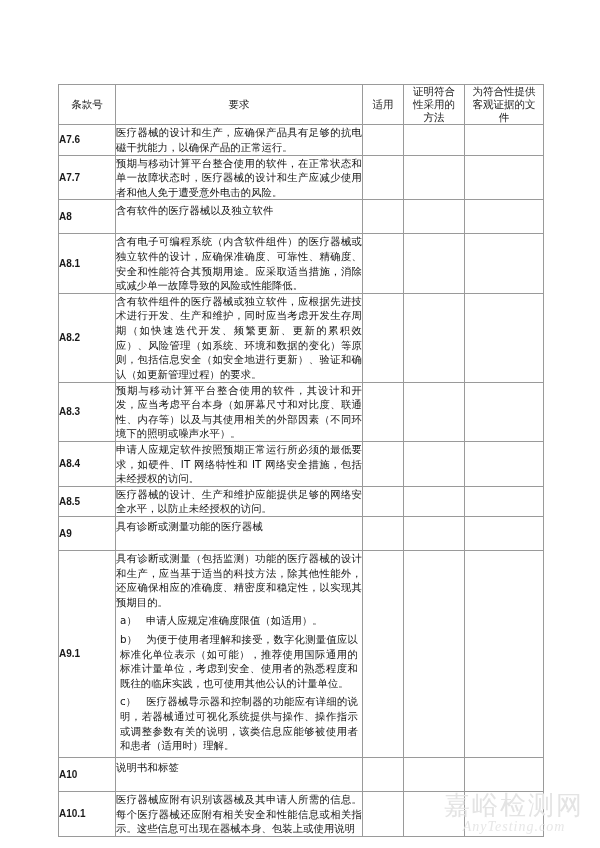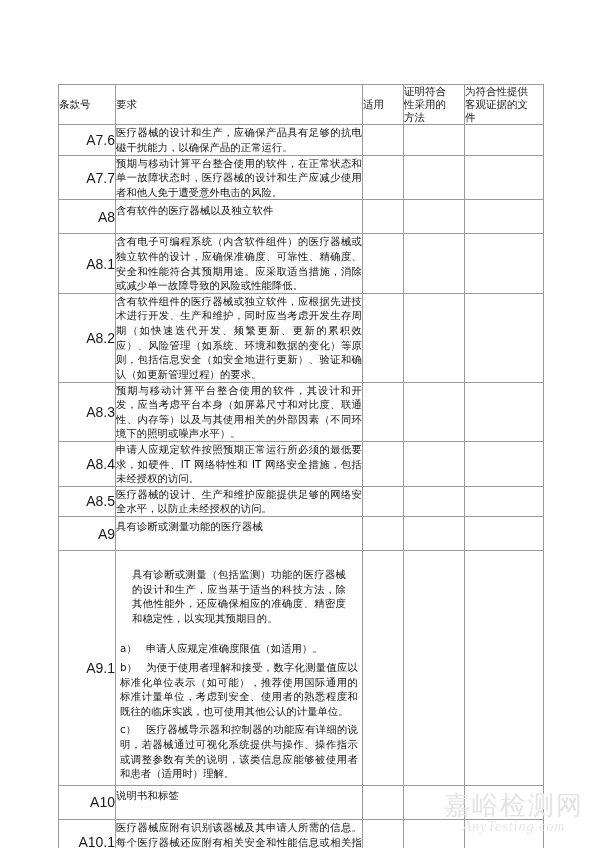--- a/index.html
+++ b/index.html
@@ -40,57 +40,58 @@
     background: #ffffff;
   }
   
   col.c-clause { width: 57px; }
   col.c-req    { width: 247px; }
   col.c-app    { width: 41px; }
   col.c-meth   { width: 61px; }
   col.c-doc    { width: 79px; }
 
   thead th {
-    text-align: left;
+    text-align: center;
     font-weight: normal;
     font-size: 10.5px;
     line-height: 1.25;
     color: #1a1a1a;
     padding: 5px 2px;
     height: 38px;
   }
   thead th .hx { display: block; }
 
   td.clause {
-    text-align: right;
-    font-size: 14px;
+    text-align: left;
+    font-size: 10px;
     color: #1a1a1a;
     font-family: "Liberation Sans", "DejaVu Sans", sans-serif;
     padding: 2px 1px;
+    font-weight: bold;
   }
   td.req {
     font-size: 10.3px;
     line-height: 1.42;
     color: #141414;
     padding: 2px 4px 3px 5px;
     text-align: justify;
     text-justify: inter-ideograph;
     letter-spacing: 0.1px;
   }
   td.req.section {
     padding-top: 2px;
     padding-bottom: 16px;
     letter-spacing: 0.2px;
   }
   td.blank { }
 
   tr.section-row td.clause,
   tr.section-row td.req { height: 15px; }
 
-  .req p { margin: 16px; }
+  .req p { margin: 0; }
   .req .sub { margin: 4px; text-indent: 0; }
   .req .sub .lbl { display: inline-block; width: 26px; }
 
   .watermark {
     position: absolute;
     right: 16px;
     bottom: 12px;
     text-align: center;
     user-select: none;
     pointer-events: none;

